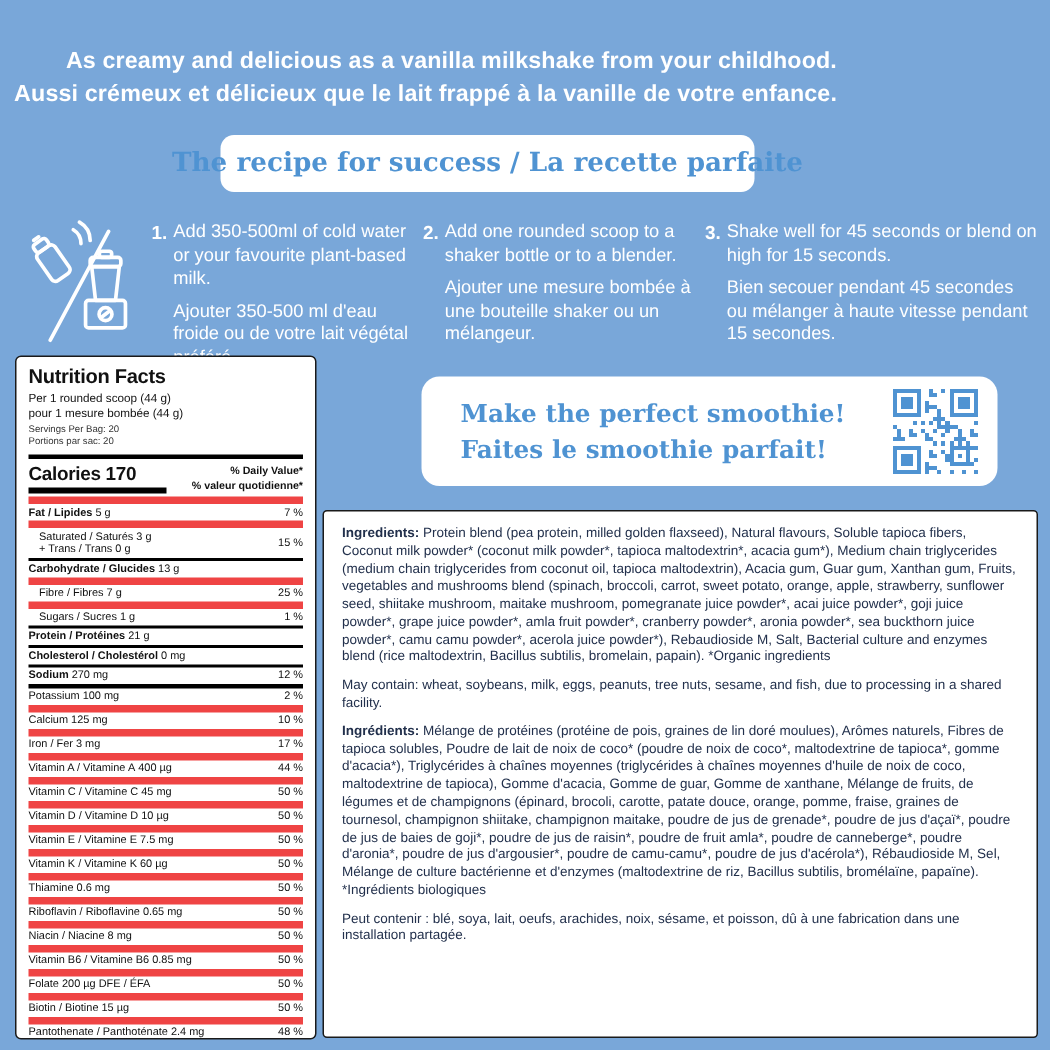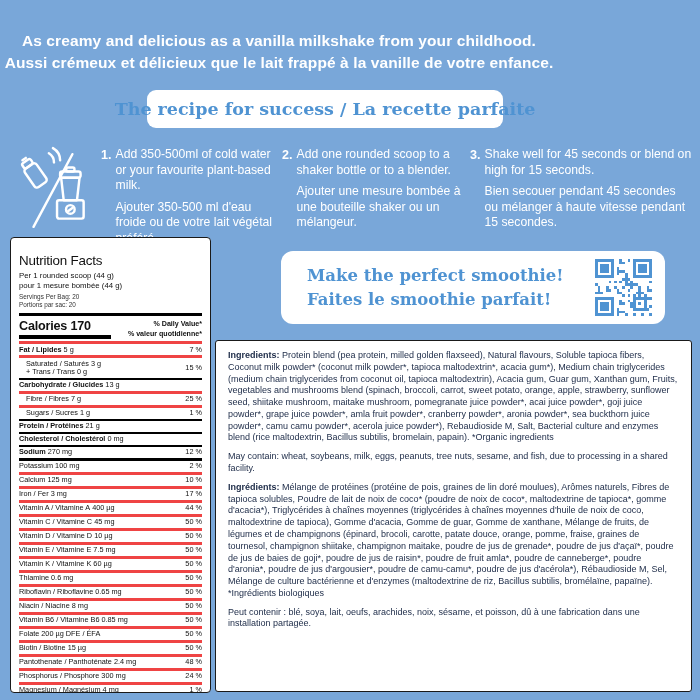--- a/index.html
+++ b/index.html
@@ -1,48 +1,48 @@
 <!DOCTYPE html>
 <html><head>
 <meta charset="utf-8">
 <style>
   html,body{margin:0;padding:0;}
   .page{position:relative;width:700px;height:700px;background:#79a7d9;overflow:hidden;
         font-family:"Liberation Sans",sans-serif;}
   
-  .tagline{position:absolute;top:30px;left:0;width:558px;text-align:center;color:#fff;
+  .tagline{position:absolute;top:30px;left:0;width:558px;text-align:right;color:#fff;
            font-size:15.5px;font-weight:700;line-height:1.45;letter-spacing:.1px;}
   
   .banner{position:absolute;left:147px;top:90px;width:356px;height:38px;background:#fff;
           border-radius:9px;display:flex;align-items:center;justify-content:center;}
   .banner span{color:#4f93d2;font-family:"DejaVu Serif",serif;font-weight:700;font-size:17.5px;
                white-space:nowrap;}
   
   .icons{position:absolute;left:10px;top:144px;width:90px;height:92px;}
   .step{position:absolute;display:flex;color:#fff;font-size:12.2px;line-height:1.28;font-weight:500;}
   .step .num{font-weight:800;margin-right:4px;font-size:12.6px;}
   .step p{margin:0;}
   .step p+p{margin-top:6px;}
   .step1{left:101px;top:147px;width:174px;}
   .step2{left:282px;top:147px;width:186px;}
   .step3{left:470px;top:147px;width:222px;}
   
   .nfp{position:absolute;left:10px;top:237px;width:201px;height:456px;background:#fff;
        border:1.6px solid #1a1a1a;border-radius:4px;box-sizing:border-box;padding:6px 8px 4px 8px;
        color:#111;overflow:hidden;}
-  .nf-title{font-size:13.4px;font-weight:400;line-height:1.06;letter-spacing:-.2px;margin-top:10px;}
+  .nf-title{font-size:13.4px;font-weight:700;line-height:1.06;letter-spacing:-.2px;}
   .nf-serving{font-size:7.8px;line-height:1.25;margin-top:3px;}
   .nf-bag{font-size:6.4px;line-height:1.3;margin-top:2px;color:#333;}
   .bar-med{height:3px;background:#000;margin:4px 0 3px 0;}
   .cal-row{display:flex;justify-content:space-between;align-items:flex-start;margin-bottom:2px;}
   .cal-big{font-size:12.6px;font-weight:800;letter-spacing:-.2px;}
   .cal-bar{width:92px;height:3.6px;background:#000;margin-top:2px;}
   .cal-right{text-align:right;font-size:7.1px;font-weight:800;line-height:1.35;padding-top:1px;}
   .nrow{display:flex;justify-content:space-between;align-items:center;padding:1.2px 0;
-        font-size:7.3px;line-height:1.18;border-top:3px solid #ef4444;}
+        font-size:7.3px;line-height:1.18;border-top:5px solid #ef4444;}
   .nrow.sep-med{border-top:2.3px solid #000;}
   .nrow.sep-thick{border-top:3.8px solid #000;}
   .nlabel.ind{padding-left:7px;}
   .nname.b{font-weight:800;}
   .nval{font-weight:400;white-space:nowrap;}
   .nfoot-bar{height:3.4px;background:#000;margin-top:2px;}
   .nfoot{font-size:6.7px;line-height:1.45;margin-top:3px;color:#111;}
   
   .smoothie{position:absolute;left:281px;top:251px;width:384px;height:73px;background:#fff;
             border-radius:12px;display:flex;align-items:center;justify-content:space-between;

